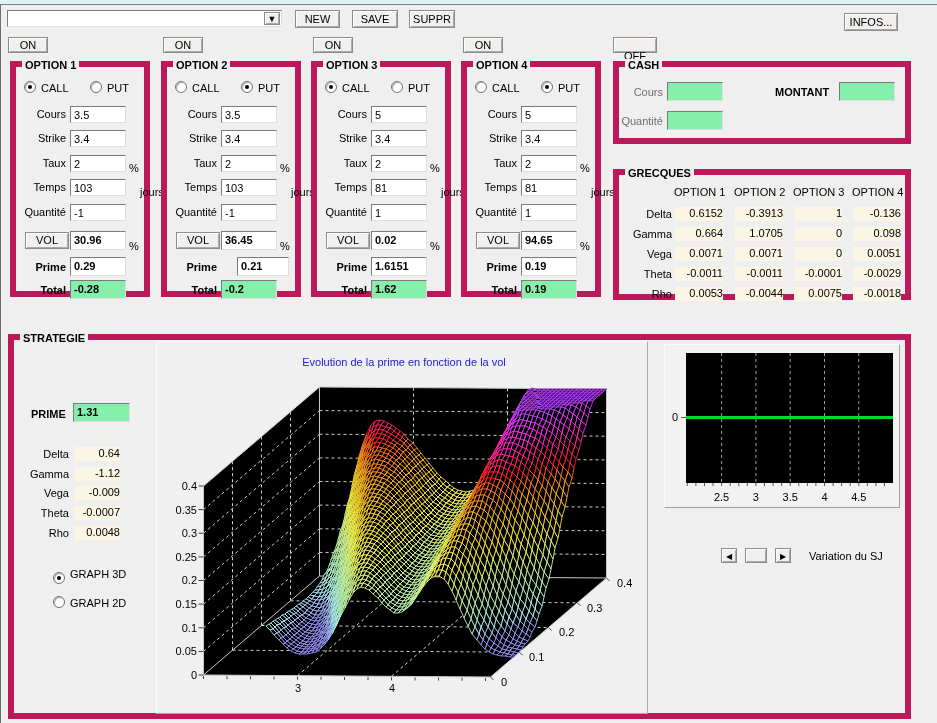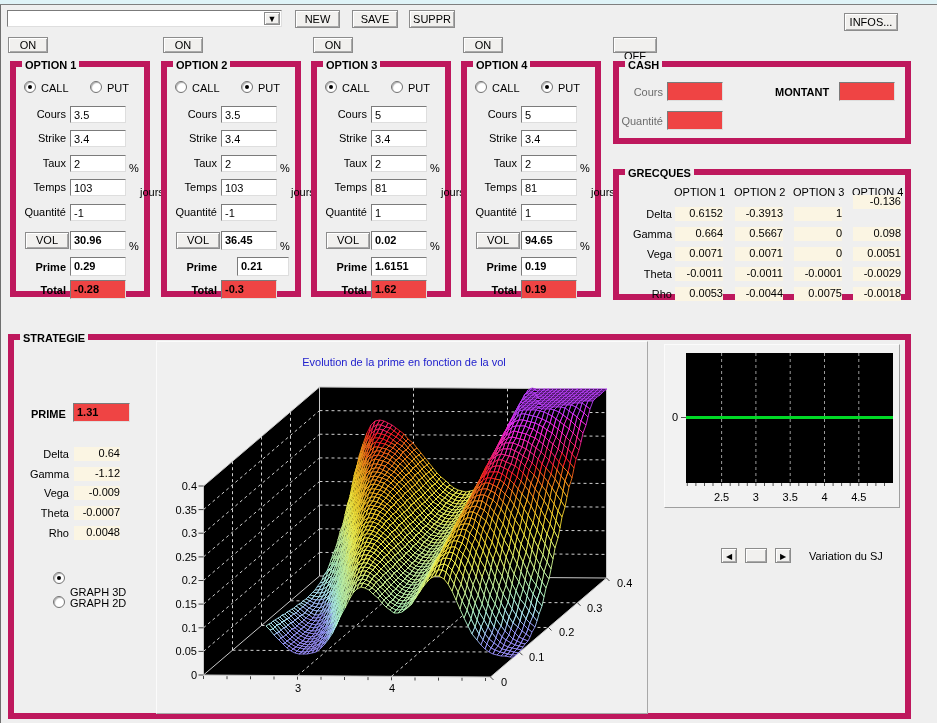--- a/index.html
+++ b/index.html
@@ -1,21 +1,21 @@
 <!DOCTYPE html>
 <html><head><meta charset="utf-8"><style>
 *{margin:0;padding:0;box-sizing:border-box}
 html,body{width:937px;height:723px;overflow:hidden}
 body{position:relative;background:#efefef;font-family:"Liberation Sans",sans-serif;font-size:11px;color:#000}
 .abs{position:absolute}
 .topstrip{left:0;top:0;width:937px;height:4px;background:#dff3f7}
 .topline{left:0;top:4px;width:937px;height:1px;background:#7f7f7f}
 .btn{background:#f1f0ee;border:1px solid #8c8c8c;box-shadow:inset 1px 1px 0 #fff,inset -1px -1px 0 #a9a9a9;text-align:center}
 .sunk{background:#fff;border:1px solid;border-color:#7b7b7b #dedede #dedede #7b7b7b}
-.cream{background:#ef4444}
+.cream{background:#86efac}
 .grp{border:6px solid #be185d}
 .grp>.ttl{position:absolute;top:-8px;left:6px;background:#efefef;padding:0 3px;font-weight:bold;white-space:nowrap}
 .lbl{position:absolute;white-space:nowrap}
 .rlbl{position:absolute;white-space:nowrap;text-align:right}
 .b{font-weight:bold}
 .val{padding:2px 0 0 3px;white-space:nowrap}
 .radio{position:absolute;width:12px;height:12px;border-radius:50%;background:#fff;border:1px solid #727272;box-shadow:inset 1px 1px 1px #b0b0b0}
 .radio.on:after{content:"";position:absolute;left:3px;top:3px;width:4px;height:4px;border-radius:50%;background:#000}
 .cell{position:absolute;background:#fbf5e3;text-align:right}
 </style></head><body>
@@ -105,21 +105,21 @@
     <div class="abs sunk b" style="left:54px;top:164px;width:56px;height:19px">
       <div class="val">36.45</div>
     </div>
     <div class="lbl" style="left:113px;top:173px">%</div>
     <div class="rlbl b" style="left:0;top:194px;width:50px">Prime</div>
     <div class="abs sunk b" style="left:70px;top:190px;width:52px;height:19px">
       <div class="val">0.21</div>
     </div>
     <div class="rlbl b" style="left:0;top:217px;width:50px">Total</div>
     <div class="abs sunk cream b" style="left:54px;top:213px;width:56px;height:19px">
-      <div class="val">-0.3</div>
+      <div class="val">-0.2</div>
     </div>
   </div>
 <div class="abs btn" style="left:313px;top:37px;width:40px;height:16px;padding-top:1px">ON</div>
 <div class="abs grp" style="left:311px;top:61px;width:140px;height:236px">
     <div class="ttl">OPTION 3</div>
     <div class="radio on" style="left:8px;top:14px"></div>
     <div class="lbl" style="left:25px;top:15px">CALL</div>
     <div class="radio" style="left:74px;top:14px"></div>
     <div class="lbl" style="left:91px;top:15px">PUT</div>
     <div class="rlbl" style="left:0;top:41px;width:50px">Cours</div>
@@ -214,24 +214,24 @@
 <div class="abs grp" style="left:613px;top:169px;width:298px;height:131px">
     <div class="ttl">GRECQUES</div>
     <div class="lbl" style="left:55px;top:11px">OPTION 1</div>
     <div class="lbl" style="left:115px;top:11px">OPTION 2</div>
     <div class="lbl" style="left:174px;top:11px">OPTION 3</div>
     <div class="lbl" style="left:233px;top:11px">OPTION 4</div>
     <div class="rlbl" style="left:0;top:33px;width:53px">Delta</div>
     <div class="cell" style="left:56px;top:32px;width:48px;height:14px">0.6152</div>
     <div class="cell" style="left:116px;top:32px;width:48px;height:14px">-0.3913</div>
     <div class="cell" style="left:175px;top:32px;width:48px;height:14px">1</div>
-    <div class="cell" style="left:234px;top:20px;width:48px;height:14px">-0.136</div>
+    <div class="cell" style="left:234px;top:32px;width:48px;height:14px">-0.136</div>
     <div class="rlbl" style="left:0;top:53px;width:53px">Gamma</div>
     <div class="cell" style="left:56px;top:52px;width:48px;height:14px">0.664</div>
-    <div class="cell" style="left:116px;top:52px;width:48px;height:14px">0.5667</div>
+    <div class="cell" style="left:116px;top:52px;width:48px;height:14px">1.0705</div>
     <div class="cell" style="left:175px;top:52px;width:48px;height:14px">0</div>
     <div class="cell" style="left:234px;top:52px;width:48px;height:14px">0.098</div>
     <div class="rlbl" style="left:0;top:73px;width:53px">Vega</div>
     <div class="cell" style="left:56px;top:72px;width:48px;height:14px">0.0071</div>
     <div class="cell" style="left:116px;top:72px;width:48px;height:14px">0.0071</div>
     <div class="cell" style="left:175px;top:72px;width:48px;height:14px">0</div>
     <div class="cell" style="left:234px;top:72px;width:48px;height:14px">0.0051</div>
     <div class="rlbl" style="left:0;top:93px;width:53px">Theta</div>
     <div class="cell" style="left:56px;top:92px;width:48px;height:14px">-0.0011</div>
     <div class="cell" style="left:116px;top:92px;width:48px;height:14px">-0.0011</div>
@@ -253,21 +253,21 @@
     <div class="cell" style="left:60px;top:107px;width:46px;height:14px">0.64</div>
     <div class="rlbl" style="left:0;top:128px;width:55px">Gamma</div>
     <div class="cell" style="left:60px;top:127px;width:46px;height:14px">-1.12</div>
     <div class="rlbl" style="left:0;top:147px;width:55px">Vega</div>
     <div class="cell" style="left:60px;top:146px;width:46px;height:14px">-0.009</div>
     <div class="rlbl" style="left:0;top:167px;width:55px">Theta</div>
     <div class="cell" style="left:60px;top:166px;width:46px;height:14px">-0.0007</div>
     <div class="rlbl" style="left:0;top:187px;width:55px">Rho</div>
     <div class="cell" style="left:60px;top:186px;width:46px;height:14px">0.0048</div>
     <div class="radio on" style="left:39px;top:232px"></div>
-    <div class="lbl" style="left:56px;top:246px">GRAPH 3D</div>
+    <div class="lbl" style="left:56px;top:228px">GRAPH 3D</div>
     <div class="radio" style="left:39px;top:256px"></div>
     <div class="lbl" style="left:56px;top:257px">GRAPH 2D</div>
   </div>
 <div class="abs" style="left:156px;top:341px;width:492px;height:373px;background:#f0f0f0;border:1px solid #fbfbfb;border-right-color:#a8a8a8;border-bottom-color:#a8a8a8"><svg width="491" height="372" viewBox="0 0 491 372" font-family="Liberation Sans, sans-serif">
       <polygon points="46.5,144.0 162.5,45.0 449.5,47.0 449.5,236.0 333.5,335.0 46.5,333.0" fill="#000"></polygon>
       <g stroke="#d0d0d0" stroke-width="1" stroke-dasharray="3 3" fill="none">
         <line x1="75.5" y1="308.2" x2="75.5" y2="119.2"></line>
         <line x1="104.5" y1="283.5" x2="104.5" y2="94.5"></line>
         <line x1="133.5" y1="258.8" x2="133.5" y2="69.8"></line>
         <line x1="46.5" y1="309.4" x2="162.5" y2="210.4"></line>

